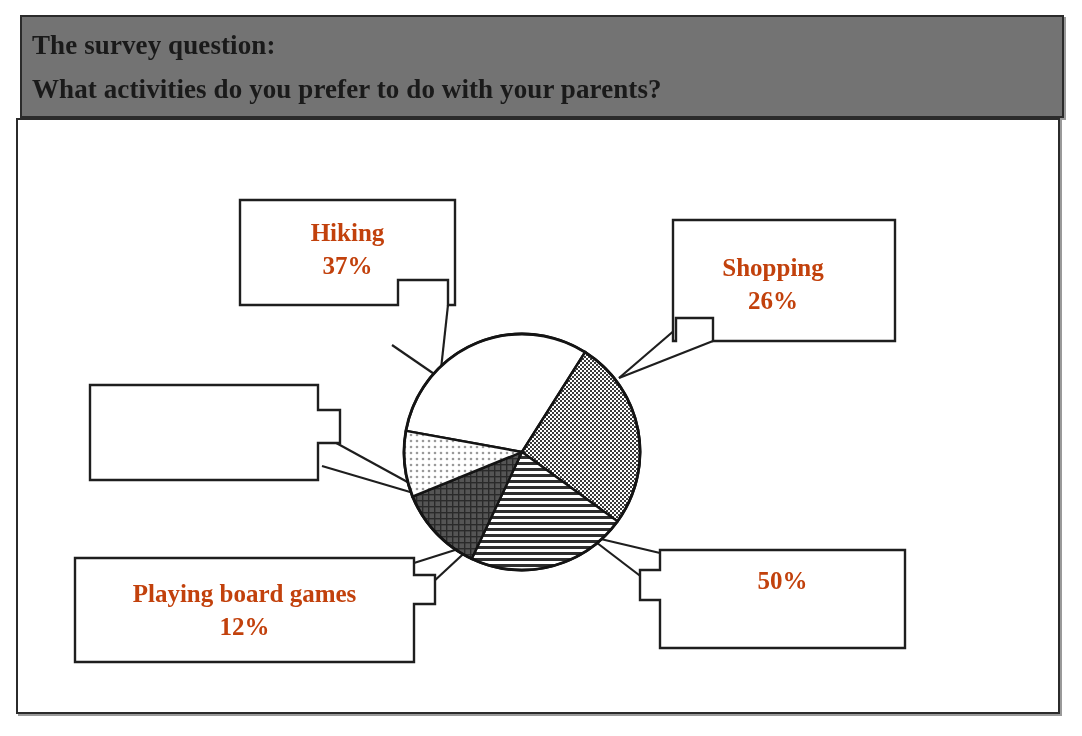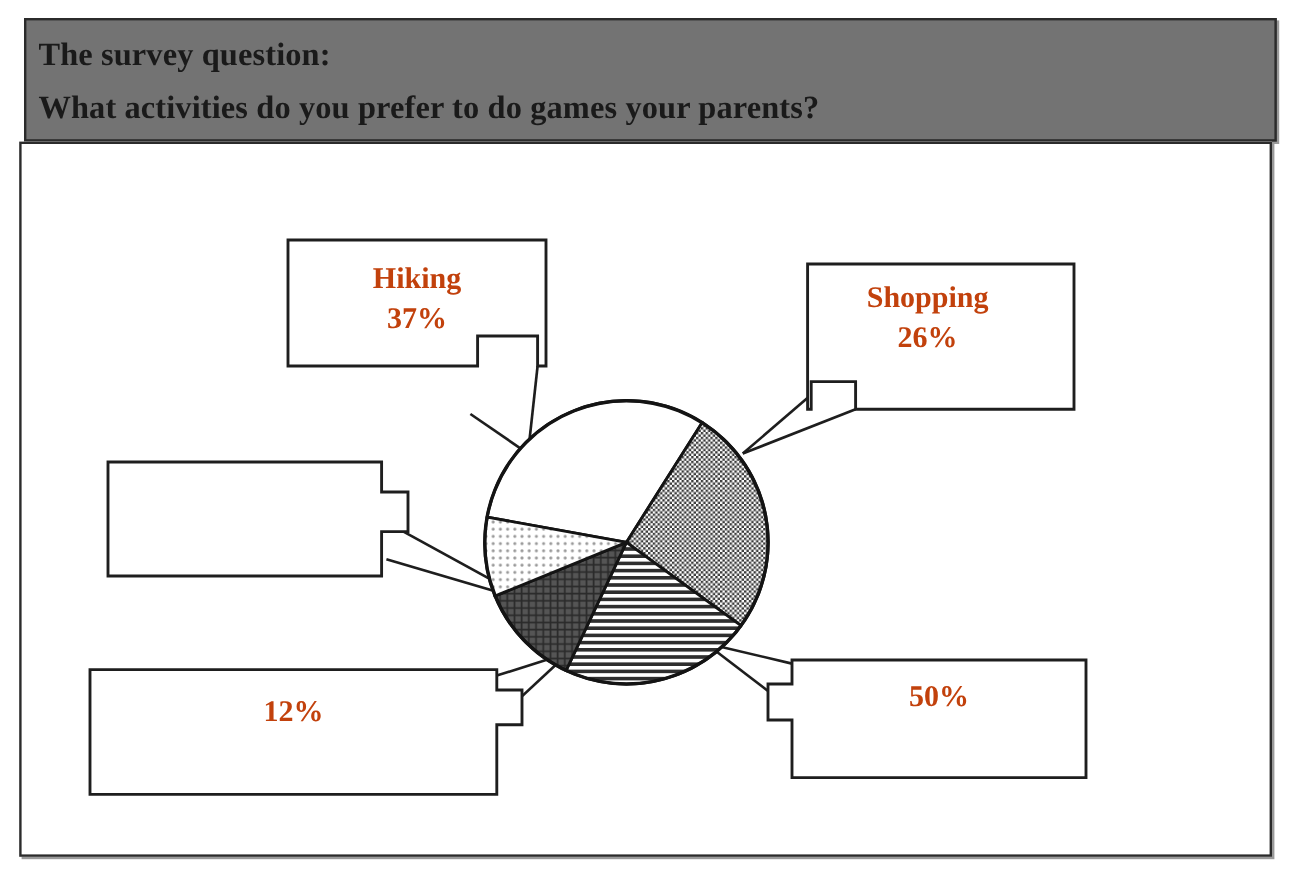--- a/index.html
+++ b/index.html
@@ -88,21 +88,21 @@
   .callout-text .pct { display: block; }
 </style>
 </head>
 <body>
 
 <div id="page">
 
   <div class="header-box">
     <div class="header-inner">
       <div class="header-line">The survey question:</div>
-      <div class="header-line">What activities do you prefer to do games your parents?</div>
+      <div class="header-line">What activities do you prefer to do with your parents?</div>
     </div>
   </div>
 
   <div class="body-box"></div>
 
   <div id="chart-stage">
     <svg width="1082" height="736" viewBox="0 0 1082 736" xmlns="http://www.w3.org/2000/svg">
       <defs>
 
         <pattern id="pat-check" width="4" height="4" patternUnits="userSpaceOnUse">
@@ -174,27 +174,28 @@
         <path d="M 660,550 L 905,550 L 905,648 L 660,648 L 660,600 L 640,600 L 640,570 L 660,570 Z"></path>
       </g>
     </svg>
   </div>
 
   <div class="callout-text" style="left:240px; top:216px; width:215px;">
     <span>Hiking</span>
     <span class="pct">37%</span>
   </div>
 
-  <div class="callout-text" style="left:673px; top:232px; width:200px;">
+  <div class="callout-text" style="left:673px; top:251px; width:200px;">
     <span>Shopping</span>
     <span class="pct">26%</span>
   </div>
 
 
   <div class="callout-text" style="left:75px; top:577px; width:339px;">
+    <span>Playing board games</span>
     <span class="pct">12%</span>
   </div>
 
   <div class="callout-text" style="left:660px; top:564px; width:245px;">
     <span class="pct">50%</span>
   </div>
 
 </div>
 
 </body></html>

